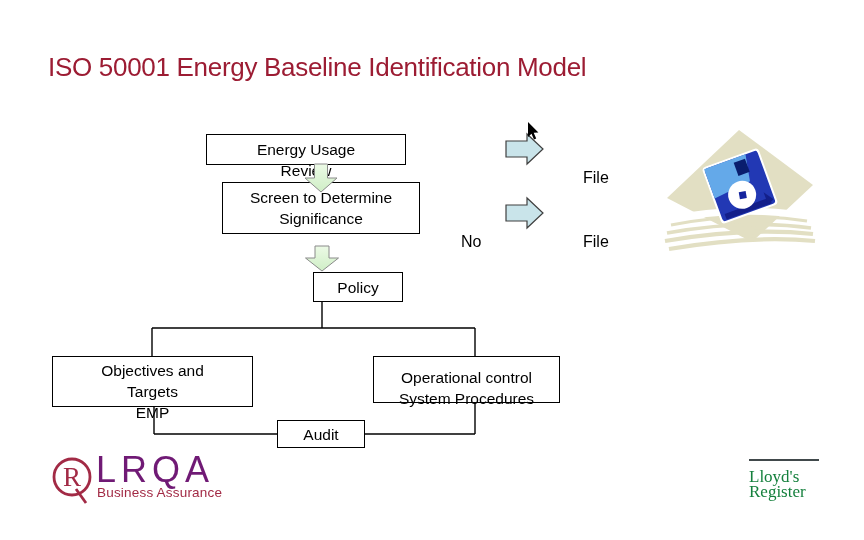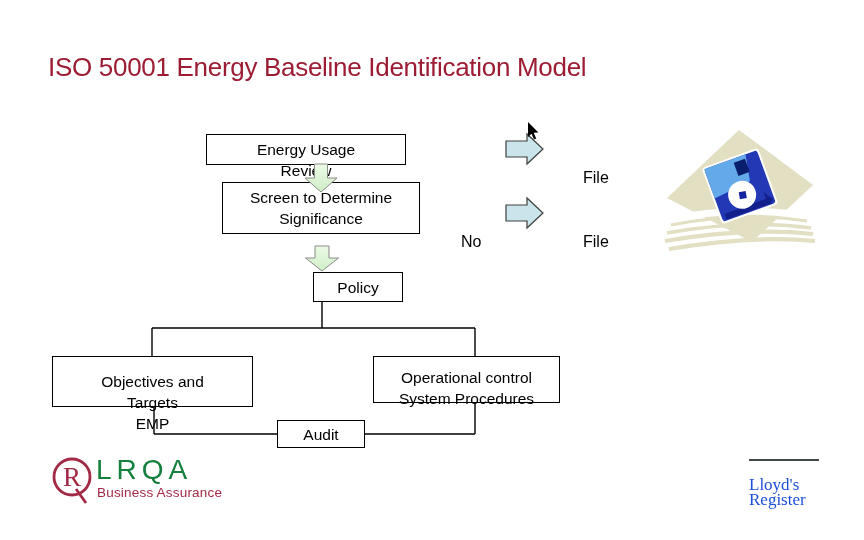--- a/index.html
+++ b/index.html
@@ -13,48 +13,48 @@
     white-space:nowrap;
   }
   .fbox{
     position:absolute;border:1.5px solid #000;background:#fff;
     box-sizing:border-box;text-align:center;overflow:visible;
     font-size:15.5px;color:#000;line-height:21px;z-index:2;
   }
   #box-energy{left:206px;top:134px;width:200px;height:31px;padding-top:4px;}
   #box-screen{left:222px;top:182px;width:198px;height:52px;padding-top:4px;}
   #box-policy{left:277px;top:272px;width:90px;height:30px;padding-top:4px;margin-left:36px;}
-  #box-objectives{left:52px;top:356px;width:201px;height:51px;padding-top:14px;}
+  #box-objectives{left:52px;top:356px;width:201px;height:51px;padding-top:3px;}
   #box-operational{left:373px;top:356px;width:187px;height:47px;padding-top:10px;}
   #box-audit{left:277px;top:420px;width:88px;height:28px;padding-top:3px;}
   .side-label{
     position:absolute;font-size:16px;color:#000;line-height:18px;z-index:2;margin-top:28px;
   }
   #label-no{left:461px;top:205px;text-align:center;}
   #label-file-top{left:583px;top:141px;}
   #label-file-bottom{left:583px;top:205px;}
   .overlay{
     position:absolute;left:0;top:0;width:864px;height:540px;z-index:3;
     pointer-events:none;
   }
   .clipart{position:absolute;left:655px;top:124px;z-index:1;}
   .lrqa{position:absolute;left:48px;top:453px;height:52px;z-index:2;}
   .lrqa-emblem{position:absolute;left:2px;top:2px;}
   .lrqa-word{
-    position:absolute;left:48px;top:4px;font-size:28px;font-weight:500;
-    letter-spacing:5px;color:#15803d;line-height:26px;
+    position:absolute;left:48px;top:4px;font-size:36px;font-weight:500;
+    letter-spacing:5px;color:#701a75;line-height:26px;
   }
   .lrqa-tag{
     position:absolute;left:49px;top:32px;font-size:13.5px;font-weight:400;
     color:#a22a45;letter-spacing:0.2px;white-space:nowrap;
   }
   .lloyds{
     position:absolute;left:749px;top:459px;width:70px;z-index:2;
-    border-top:2px solid #41494b;padding-top:16px;
-    font-family:"Liberation Serif",serif;color:#1d4ed8;
+    border-top:2px solid #41494b;padding-top:8px;
+    font-family:"Liberation Serif",serif;color:#15803d;
     font-size:17px;line-height:15px;text-align:left;
   }
   .lloyds div{white-space:nowrap;}
 </style>
 </head>
 <body>
 
 <div class="slide">
 
   <h1 class="title">ISO 50001 Energy Baseline Identification Model</h1>

